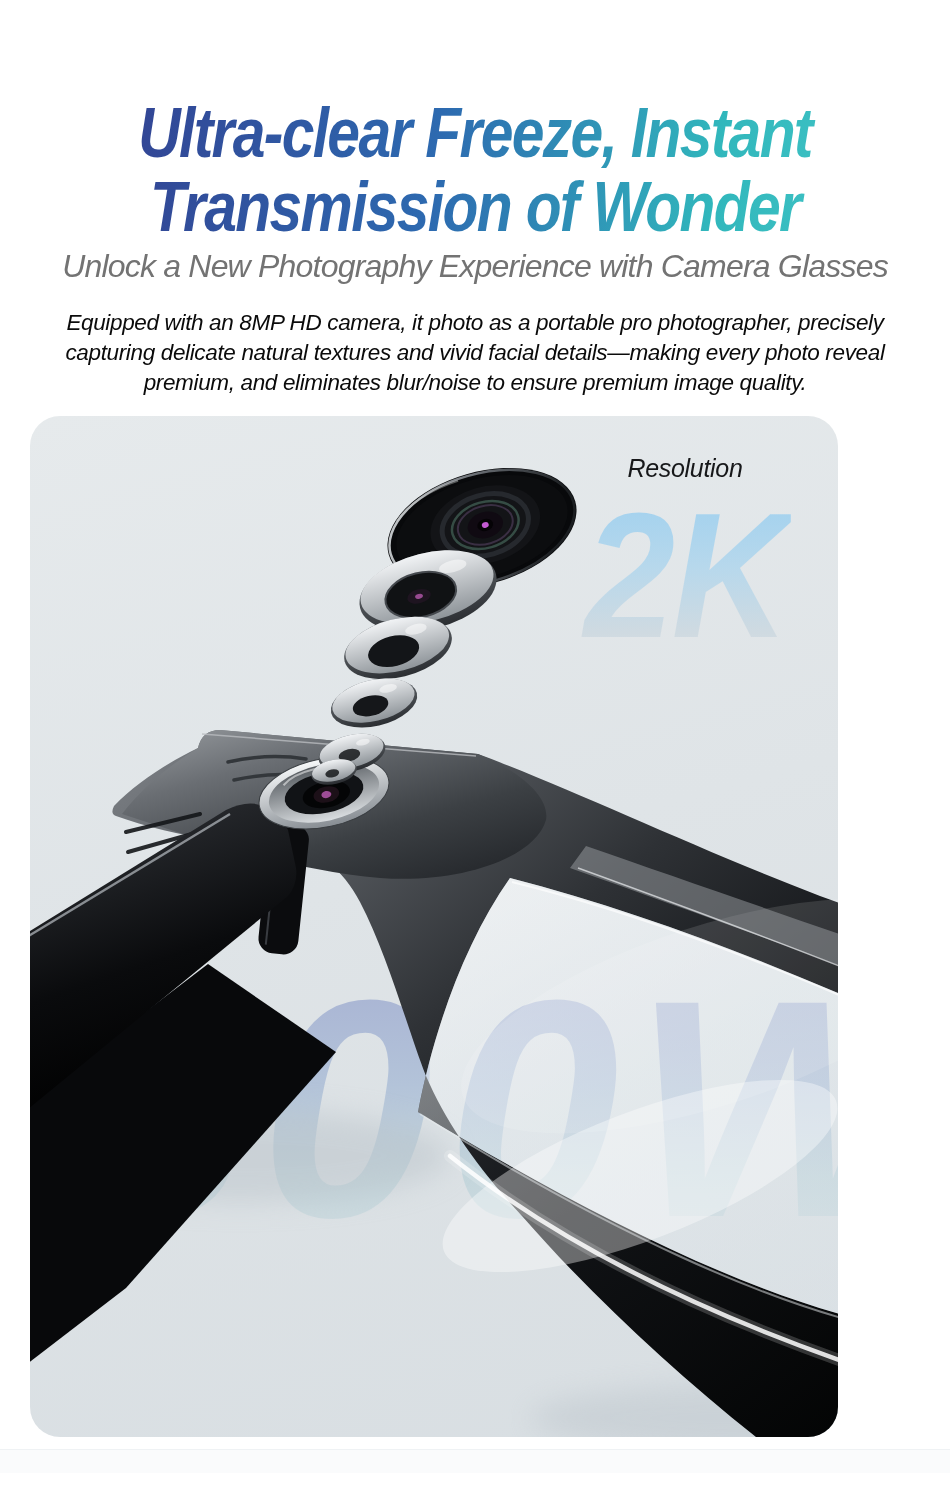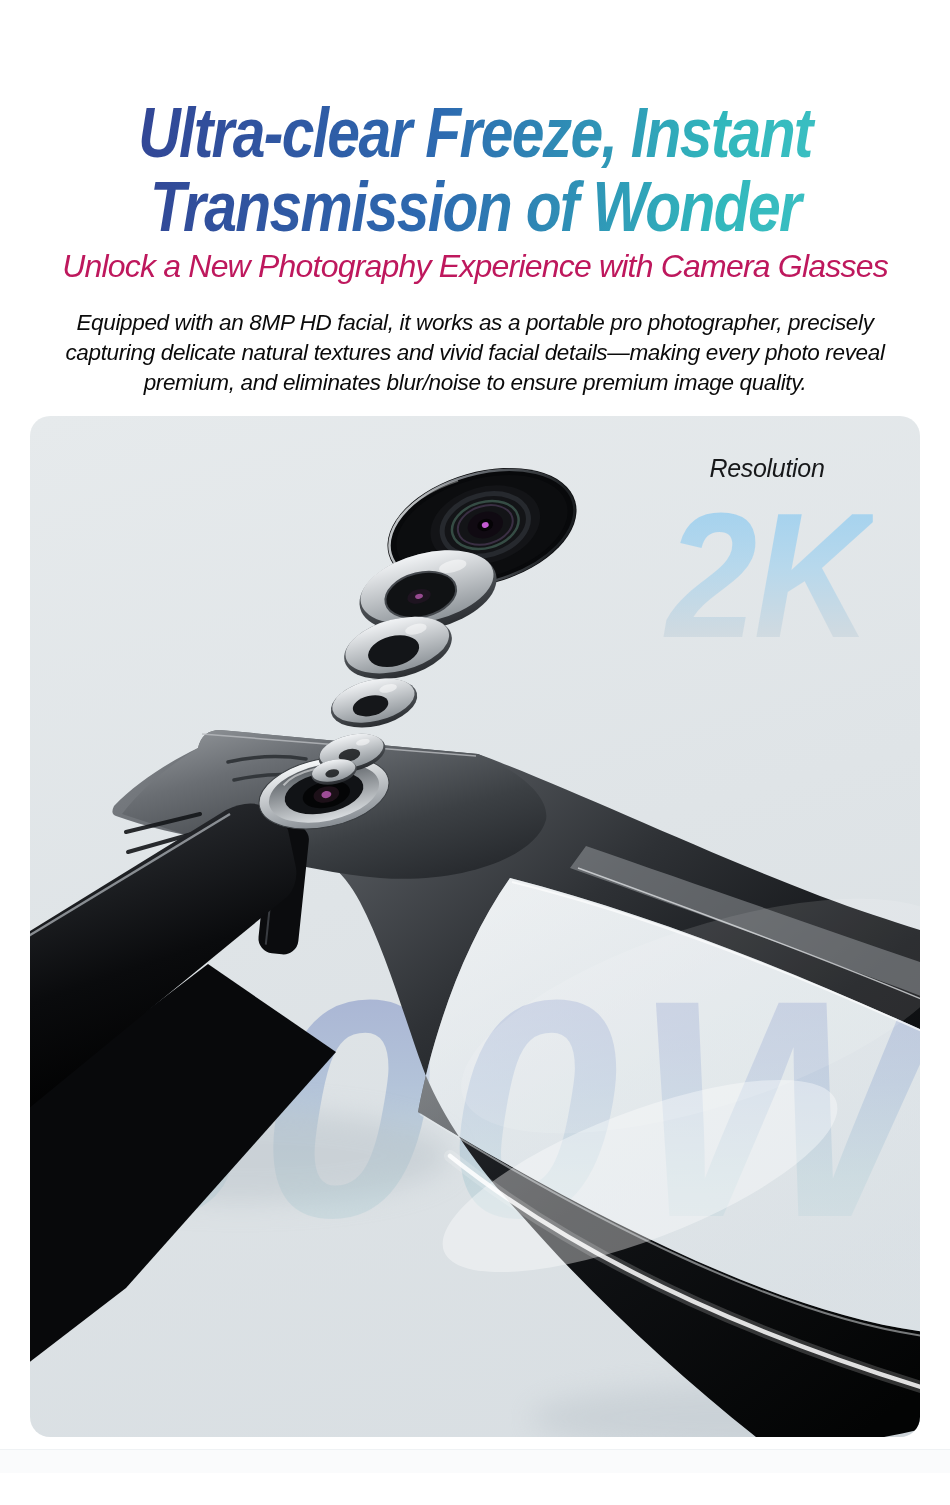--- a/index.html
+++ b/index.html
@@ -25,43 +25,43 @@
     white-space:nowrap;
   }
   .headline span { display:block; }
 
   .subtitle {
     margin-top:2px;
     text-align:center;
     font-size:32px;
     line-height:40px;
     letter-spacing:-0.8px;
-    color:#be185d;
+    color:#737373;
     white-space:nowrap;
   }
 
   .intro {
     margin-top:22px;
     text-align:center;
     color:#0b0b0b;
   }
   .intro div {
     font-size:22.5px;
     line-height:30px;
     letter-spacing:-0.35px;
     white-space:nowrap;
   }
 
   
   .hero-card {
     position:relative;
     margin:18px 30px 0 30px;
-    width:890px;
+    width:808px;
     height:1021px;
-    border-radius:20px;
+    border-radius:30px;
     background:linear-gradient(165deg,#e6eaec 0%,#dfe4e7 45%,#d8dee2 100%);
     overflow:hidden;
   }
 
   .res-block {
     position:absolute;
     top:38px; right:38px;
     width:230px;
     text-align:center;
     z-index:2;
@@ -112,21 +112,21 @@
 <div class="page">
 
   <h1 class="headline">
     <span>Ultra-clear Freeze, Instant</span>
     <span>Transmission of Wonder</span>
   </h1>
 
   <div class="subtitle">Unlock a New Photography Experience with Camera Glasses</div>
 
   <div class="intro">
-    <div>Equipped with an 8MP HD facial, it works as a portable pro photographer, precisely</div>
+    <div>Equipped with an 8MP HD camera, it photo as a portable pro photographer, precisely</div>
     <div>capturing delicate natural textures and vivid facial details—making every photo reveal</div>
     <div>premium, and eliminates blur/noise to ensure premium image quality.</div>
   </div>
 
   <div class="hero-card">
 
     <div class="res-block">
       <div class="res-label">Resolution</div>
       <div class="res-value">2K</div>
     </div>

